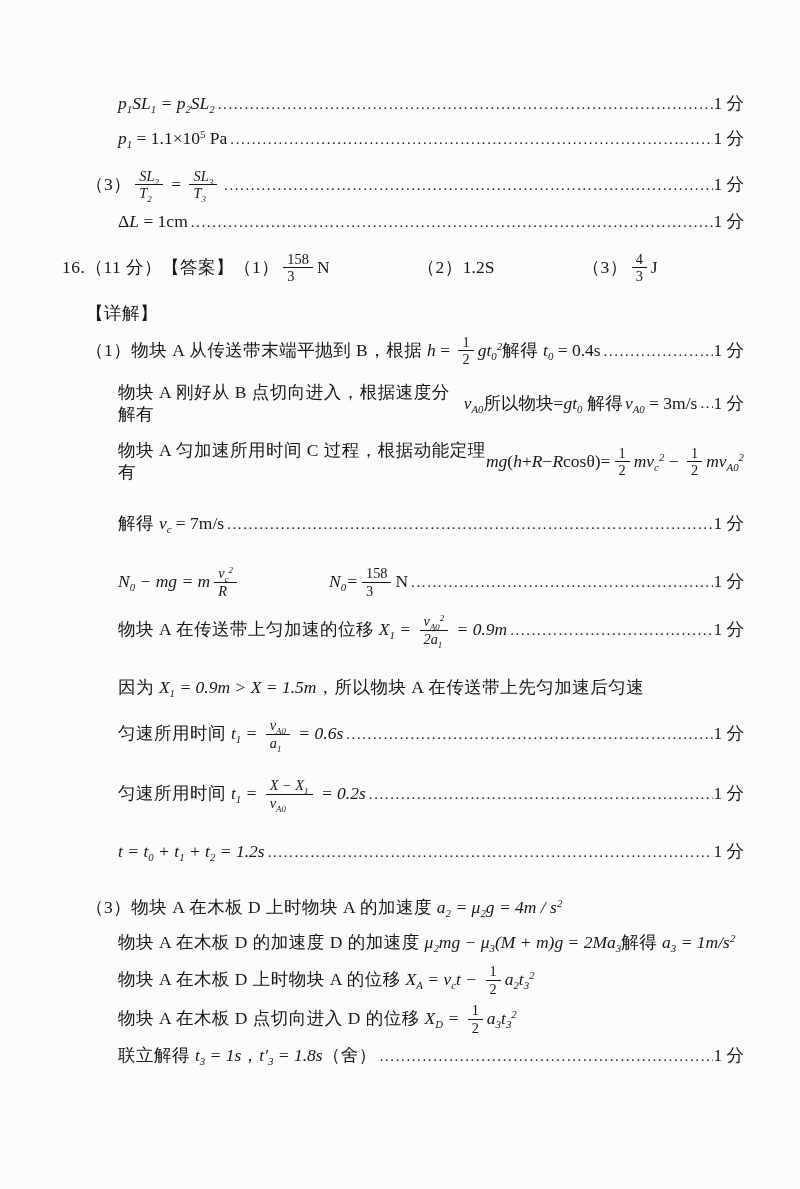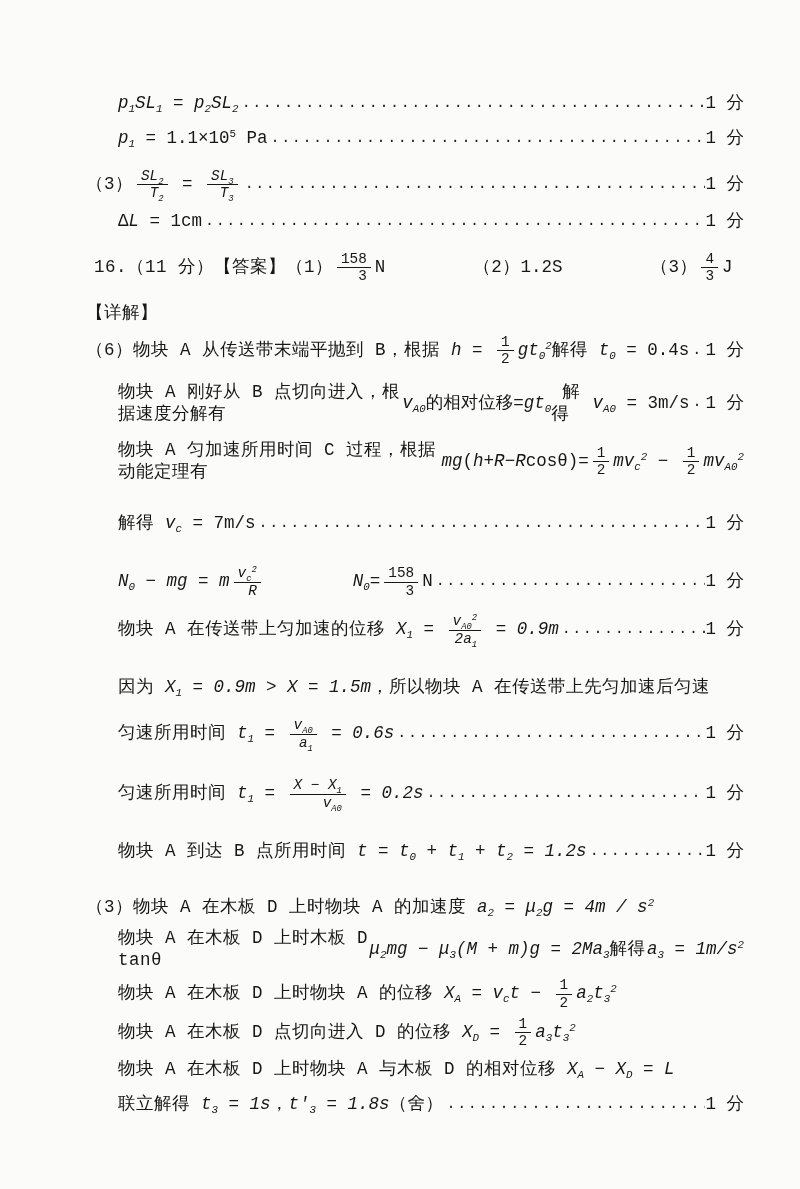--- a/index.html
+++ b/index.html
@@ -9,35 +9,34 @@
     color:#171717;
     font-family:"Liberation Serif","DejaVu Serif",serif;
     font-size:17.5px;
     overflow:hidden;
   }
   .doc{padding:84px 56px 0 0;}
   .line{
     display:flex;align-items:center;
     margin-top:5px;min-height:30px;
     line-height:1.25;
-    font-family:Liberation Mono, monospace;
-  }
-  .ind0{padding-left:94px}
+  }
+  .ind0{padding-left:62px}
   .ind1{padding-left:86px}
   .ind2{padding-left:118px}
   .sp-m{margin-top:14px}
   .sp-l{margin-top:26px}
   .cjk{white-space:pre-wrap;letter-spacing:.5px}
   .math{font-style:italic;white-space:pre}
   .um{font-style:normal;white-space:pre}
   sub,sup{font-size:.62em;line-height:0}
   sub{vertical-align:-.4em}
   sup{vertical-align:.55em}
   .frac{
-    display:inline-flex;flex-direction:column;align-items:flex-end;
+    display:inline-flex;flex-direction:column;align-items:flex-start;
     vertical-align:middle;margin:0 4px;font-size:.82em;line-height:1.15;
   }
   .frac .num{padding:0 4px;border-bottom:1.4px solid #171717}
   .frac .den{padding:0 4px}
   .gap{display:inline-block;width:88px;flex:0 0 auto}
   .dots{
     flex:1 1 0;min-width:10px;overflow:hidden;white-space:nowrap;
     font-size:15px;letter-spacing:1.6px;padding:0 3px;color:#202020;
     align-self:center;
   }
@@ -95,38 +94,38 @@
         <span class="frac">
           <span class="num"><span class="um">4</span></span>
           <span class="den"><span class="um">3</span></span>
         </span>
         <span class="um">J</span>
       </div>
       <div class="line ind1 sp-m">
         <span class="cjk">【详解】</span>
       </div>
       <div class="line ind1">
-        <span class="cjk">（6）物块 A 从传送带末端平抛到 B，根据 </span>
+        <span class="cjk">（1）物块 A 从传送带末端平抛到 B，根据 </span>
         <span class="math">h</span>
         <span class="um"> = </span>
         <span class="frac">
           <span class="num"><span class="um">1</span></span>
           <span class="den"><span class="um">2</span></span>
         </span>
         <span class="math">gt<sub>0</sub><sup>2</sup></span>
         <span class="cjk">解得 </span>
         <span class="math">t<sub>0</sub></span>
         <span class="um"> = 0.4s</span>
         <span class="dots">....................................................................................................................................................................................................................................................................</span>
         <span class="score">1 分</span>
       </div>
       <div class="line ind2 sp-m">
         <span class="cjk">物块 A 刚好从 B 点切向进入，根据速度分解有 </span>
         <span class="math">v<sub>A0</sub></span>
-        <span class="um">的相对位移=</span>
+        <span class="um">所以物块=</span>
         <span class="math">gt<sub>0</sub></span>
         <span class="cjk"> 解得 </span>
         <span class="math">v<sub>A0</sub></span>
         <span class="um"> = 3m/s</span>
         <span class="dots">....................................................................................................................................................................................................................................................................</span>
         <span class="score">1 分</span>
       </div>
       <div class="line ind2 sp-m">
         <span class="cjk">物块 A 匀加速所用时间 C 过程，根据动能定理有 </span>
         <span class="math">mg</span>
@@ -204,31 +203,30 @@
         <span class="math">t<sub>1</sub> = </span>
         <span class="frac">
           <span class="num"><span class="math">X − X<sub>1</sub></span></span>
           <span class="den"><span class="math">v<sub>A0</sub></span></span>
         </span>
         <span class="math"> = 0.2s</span>
         <span class="dots">....................................................................................................................................................................................................................................................................</span>
         <span class="score">1 分</span>
       </div>
       <div class="line ind2 sp-l">
-        <span class="cjk">物块 A 到达 B 点所用时间 </span>
         <span class="math">t = t<sub>0</sub> + t<sub>1</sub> + t<sub>2</sub> = 1.2s</span>
         <span class="dots">....................................................................................................................................................................................................................................................................</span>
         <span class="score">1 分</span>
       </div>
       <div class="line ind1 sp-l">
         <span class="cjk">（3）物块 A 在木板 D 上时物块 A 的加速度 </span>
         <span class="math">a<sub>2</sub> = μ<sub>2</sub>g = 4m / s<sup>2</sup></span>
       </div>
       <div class="line ind2">
-        <span class="cjk">物块 A 在木板 D 上时木板 D tanθ </span>
+        <span class="cjk">物块 A 在木板 D 的加速度 D 的加速度 </span>
         <span class="math">μ<sub>2</sub>mg − μ<sub>3</sub>(M + m)g = 2Ma<sub>3</sub></span>
         <span class="cjk">解得 </span>
         <span class="math">a<sub>3</sub> = 1m/s<sup>2</sup></span>
       </div>
       <div class="line ind2">
         <span class="cjk">物块 A 在木板 D 上时物块 A 的位移 </span>
         <span class="math">X<sub>A</sub> = v<sub>c</sub>t − </span>
         <span class="frac">
           <span class="num"><span class="um">1</span></span>
           <span class="den"><span class="um">2</span></span>
@@ -236,24 +234,20 @@
         <span class="math">a<sub>2</sub>t<sub>3</sub><sup>2</sup></span>
       </div>
       <div class="line ind2">
         <span class="cjk">物块 A 在木板 D 点切向进入 D 的位移 </span>
         <span class="math">X<sub>D</sub> = </span>
         <span class="frac">
           <span class="num"><span class="um">1</span></span>
           <span class="den"><span class="um">2</span></span>
         </span>
         <span class="math">a<sub>3</sub>t<sub>3</sub><sup>2</sup></span>
-      </div>
-      <div class="line ind2">
-        <span class="cjk">物块 A 在木板 D 上时物块 A 与木板 D 的相对位移 </span>
-        <span class="math">X<sub>A</sub> − X<sub>D</sub> = L</span>
       </div>
       <div class="line ind2">
         <span class="cjk">联立解得 </span>
         <span class="math">t<sub>3</sub> = 1s</span>
         <span class="cjk">，</span>
         <span class="math">t′<sub>3</sub> = 1.8s</span>
         <span class="cjk">（舍）</span>
         <span class="dots">....................................................................................................................................................................................................................................................................</span>
         <span class="score">1 分</span>
       </div>

